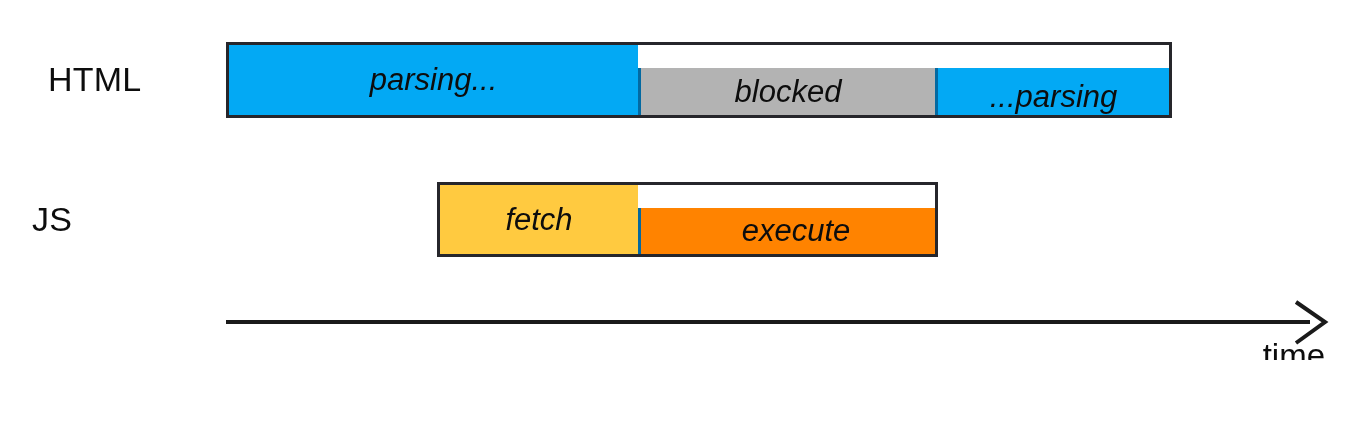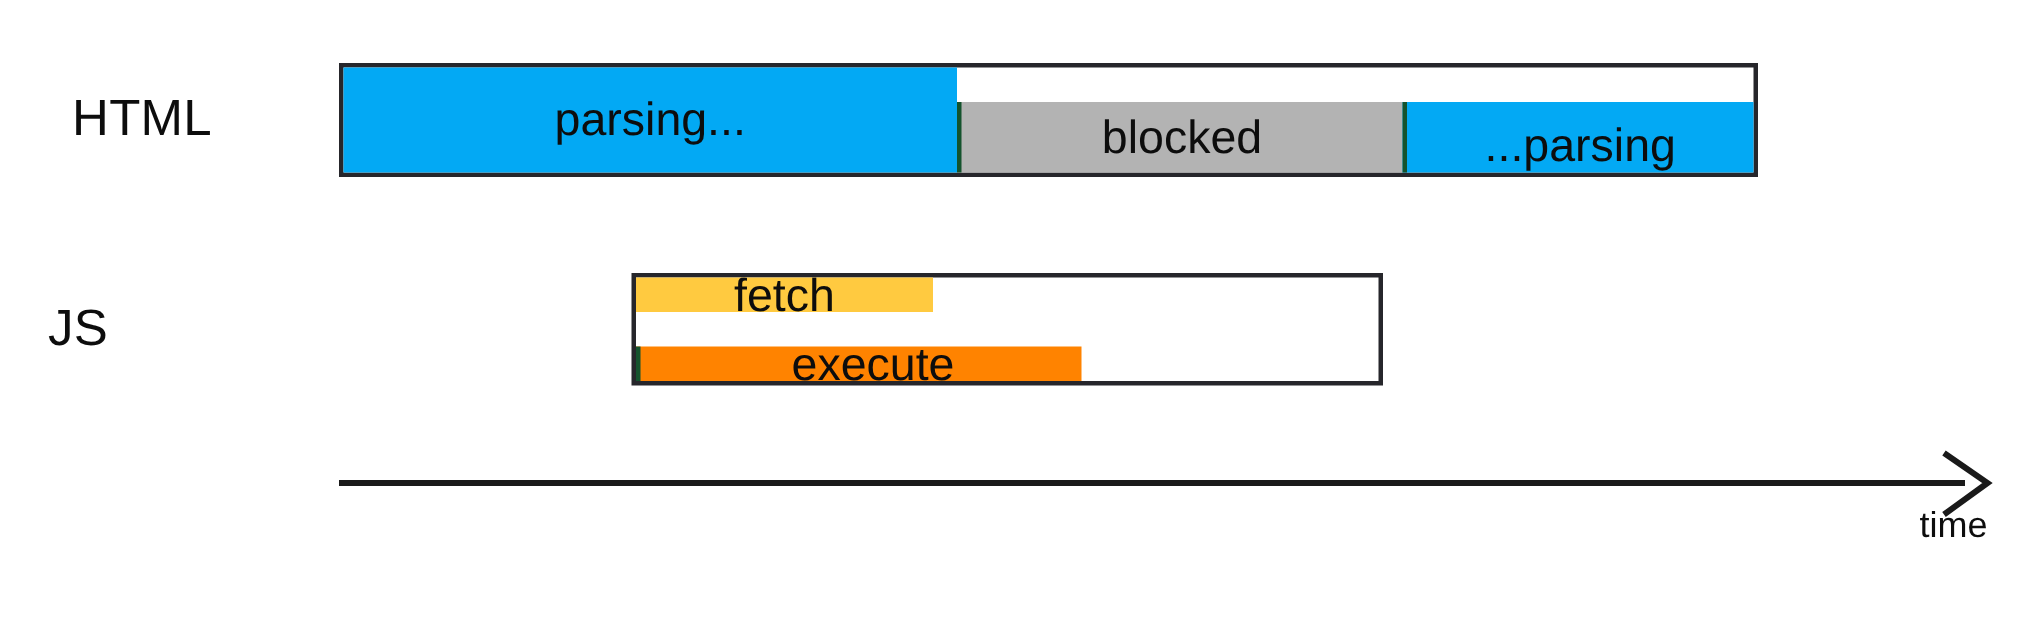--- a/index.html
+++ b/index.html
@@ -31,37 +31,38 @@
   #label-html { left: 48px; top: 62px; }
   #label-js   { left: 32px; top: 202px; }
 
   
   .bar {
     position: absolute;
     display: flex;
     box-sizing: border-box;
     border: 3px solid #26262b;
     background: #ffffff;
+    font-style: italic;
   }
   #bar-html { left: 226px; top: 42px; width: 946px; height: 76px; }
-  #bar-js   { left: 421px; top: 182px; width: 501px; height: 75px; flex-direction: column; }
+  #bar-js   { left: 437px; top: 182px; width: 501px; height: 75px; }
 
   .segment {
     position: relative;
     display: flex;
     align-items: center;
     justify-content: center;
     box-sizing: border-box;
     font-size: 31px;
     color: #0d0d0d;
     white-space: nowrap;
     overflow: hidden;
   }
   .segment + .segment {
-    border-left: 3px solid #14532d;
+    border-left: 3px solid #0369a1;
     margin-top: 23px;
   }
 
   
   #seg-parsing-start { width: 409px; }
   #seg-blocked       { width: 297px; }
   #seg-parsing-end   { width: 234px; }
 
   
   #seg-fetch   { width: 198px; }
@@ -72,21 +73,21 @@
     position: absolute;
     left: 220px;
     top: 296px;
     width: 1120px;
     height: 56px;
   }
   #time-label {
     position: absolute;
     right: 35px;
     top: 337px;
-    font-size: 24px;
+    font-size: 33px;
     color: #0d0d0d;
     white-space: nowrap;
   }
 </style>
 </head>
 <body>
 
 <div id="canvas">
 
   <div class="row-label" id="label-html">HTML</div>

